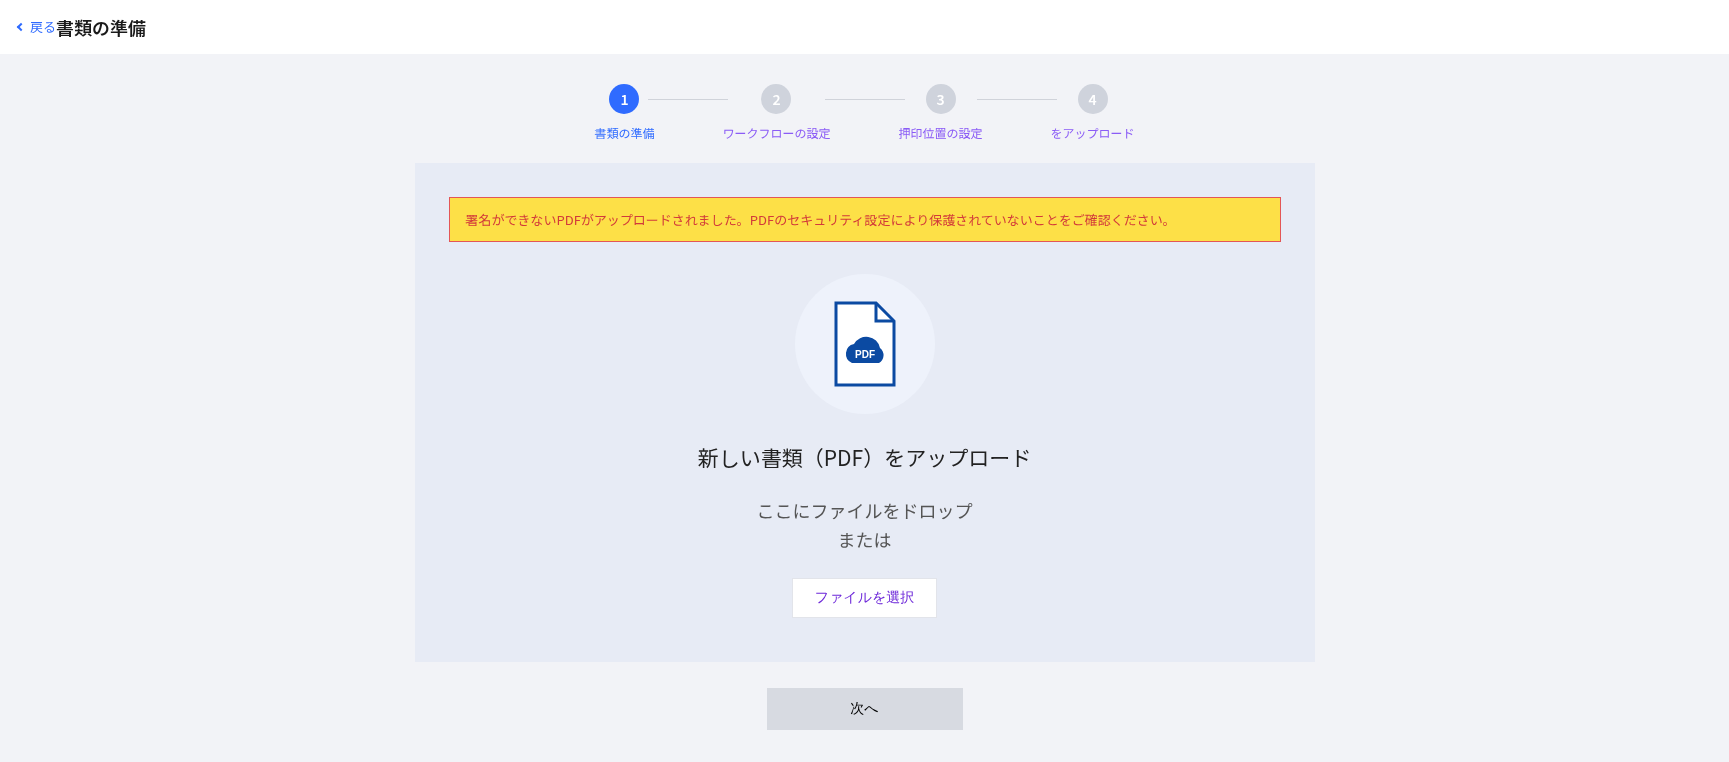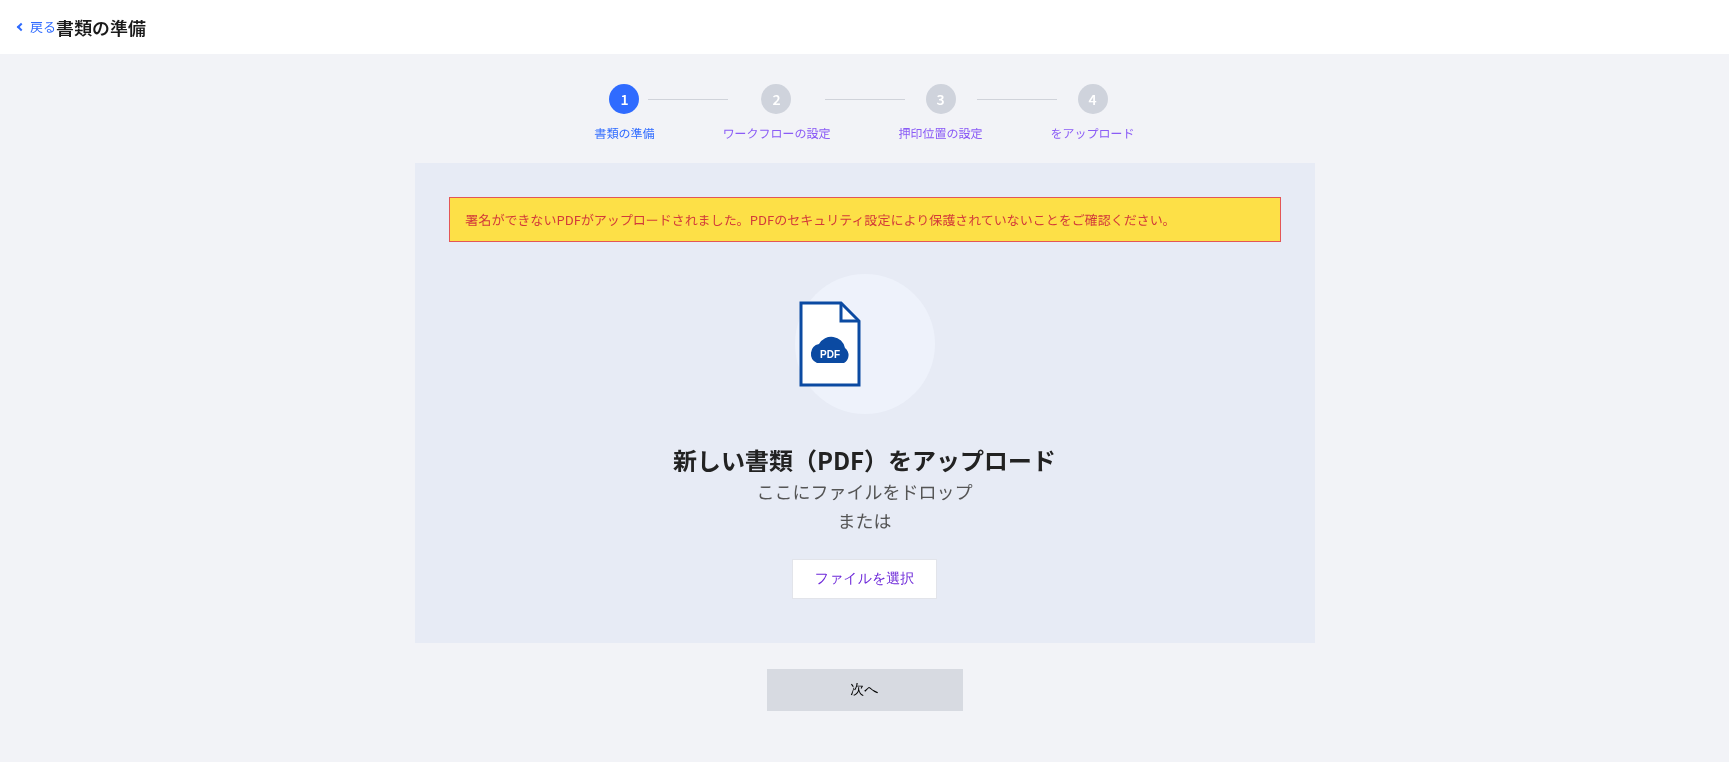--- a/index.html
+++ b/index.html
@@ -102,26 +102,28 @@
     flex-direction: column;
     align-items: center;
     padding: 4px 0 10px;
   }
   .icon-circle {
     width: 140px; height: 140px;
     border-radius: 50%;
     background: #eef2fb;
     display: flex;
     align-items: center;
+    justify-content: center;
     margin-bottom: 28px;
   }
   .upload-heading {
-    font-size: 24px;
-    font-weight: 700;
+    font-size: 21px;
+    font-weight: 400;
     color: #222;
+    margin-bottom: 24px;
   }
   .upload-sub {
     font-size: 18px;
     color: #555;
     line-height: 1.6;
   }
   .select-btn {
     margin-top: 24px;
     background: #ffffff;
     border: 1px solid #e2e4ea;

